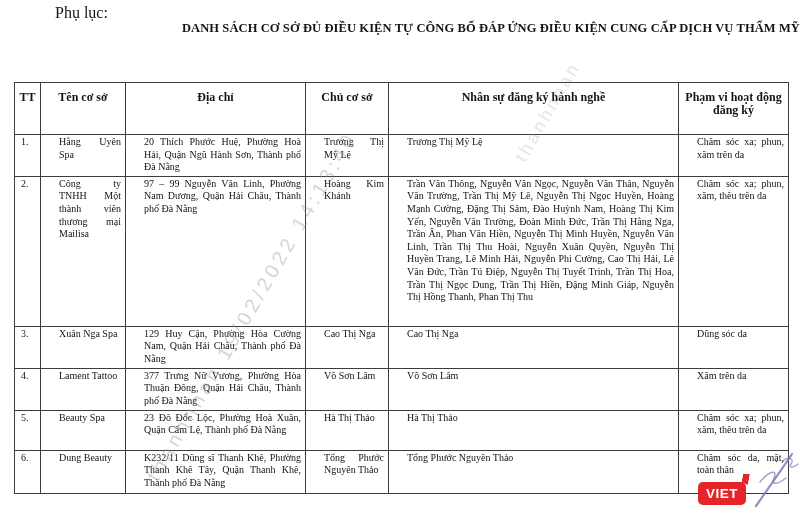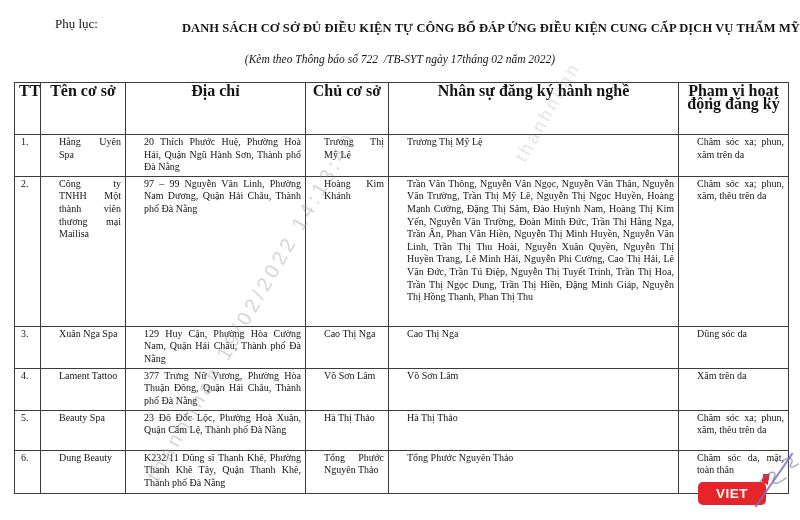--- a/index.html
+++ b/index.html
@@ -8,22 +8,22 @@
     position: relative;
     width: 800px;
     height: 520px;
     background: #ffffff;
     font-family: "Liberation Serif", serif;
     color: #141414;
     overflow: hidden;
   }
   .appendix {
     position: absolute;
-    left: 55px; top: 16px;
-    font-size: 13px;
+    left: 55px; top: 4px;
+    font-size: 16px;
   }
   .title1, .title2 {
     position: absolute;
     left: 0; width: 100%;
     text-align: right;
     font-weight: bold;
     font-size: 12.5px;
     letter-spacing: 0.1px;
   }
   .title1 { top: 21px; }
@@ -47,22 +47,22 @@
   }
   .doc-table th, .doc-table td {
     border: 1px solid #3c3c3c;
     vertical-align: top;
     padding: 1px 4px 2px 4px;
     overflow: hidden;
   }
   .doc-table th {
     font-weight: bold;
     text-align: center;
-    font-size: 16px;
-    padding-top: 2px;
+    font-size: 12px;
+    padding-top: 8px;
   }
   .doc-table td { text-align: justify; padding-left: 18px; }
   .doc-table td.tt-cell { text-align: left; padding-left: 6px; }
   thead tr { height: 52px; }
   tbody tr:nth-child(1) { height: 38px; }
   tbody tr:nth-child(2) { height: 150px; }
   tbody tr:nth-child(3) { height: 40px; }
   tbody tr:nth-child(4) { height: 42px; }
   tbody tr:nth-child(5) { height: 40px; }
   tbody tr:nth-child(6) { height: 43px; }
@@ -84,21 +84,21 @@
   .wm-2 {
     left: 520px; top: 150px;
     font-size: 18px;
     letter-spacing: 3px;
     color: rgba(150,150,150,0.25);
     transform: rotate(-60deg);
   }
   .viet-badge {
     position: absolute;
     left: 698px; top: 482px;
-    width: 68px; height: 23px;
+    width: 48px; height: 23px;
     background: #e5252a;
     border-radius: 5px;
     display: flex;
     align-items: center;
     justify-content: center;
     font-family: "Liberation Sans", sans-serif;
     font-weight: bold;
     font-size: 13.5px;
     color: #ffffff;
     letter-spacing: 0.5px;
@@ -117,21 +117,20 @@
     pointer-events: none;
   }
 </style>
 </head>
 <body>
 
 <div class="page">
 
   <div class="appendix">Phụ lục:</div>
   <div class="title1">DANH SÁCH CƠ SỞ ĐỦ ĐIỀU KIỆN TỰ CÔNG BỐ ĐÁP ỨNG ĐIỀU KIỆN CUNG CẤP DỊCH VỤ THẨM MỸ</div>
-  <div class="subtitle">(Kèm theo Thông báo số 722  /TB-SYT ngày 17tháng 02 năm 2022)</div>
 
   <table class="doc-table">
     <colgroup>
       <col style="width:26px">
       <col style="width:85px">
       <col style="width:180px">
       <col style="width:83px">
       <col style="width:290px">
       <col style="width:110px">
     </colgroup>

